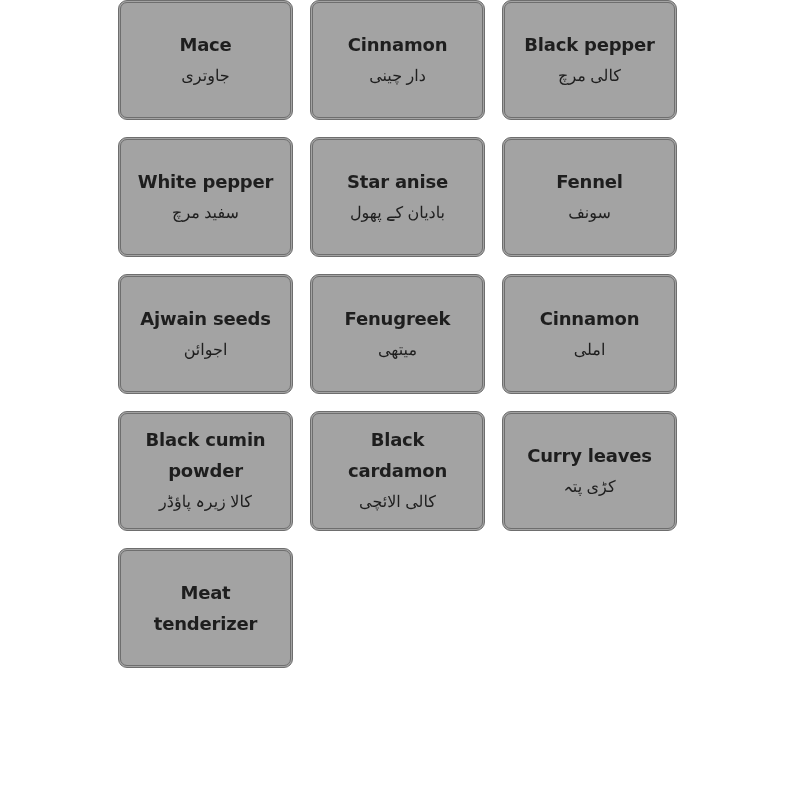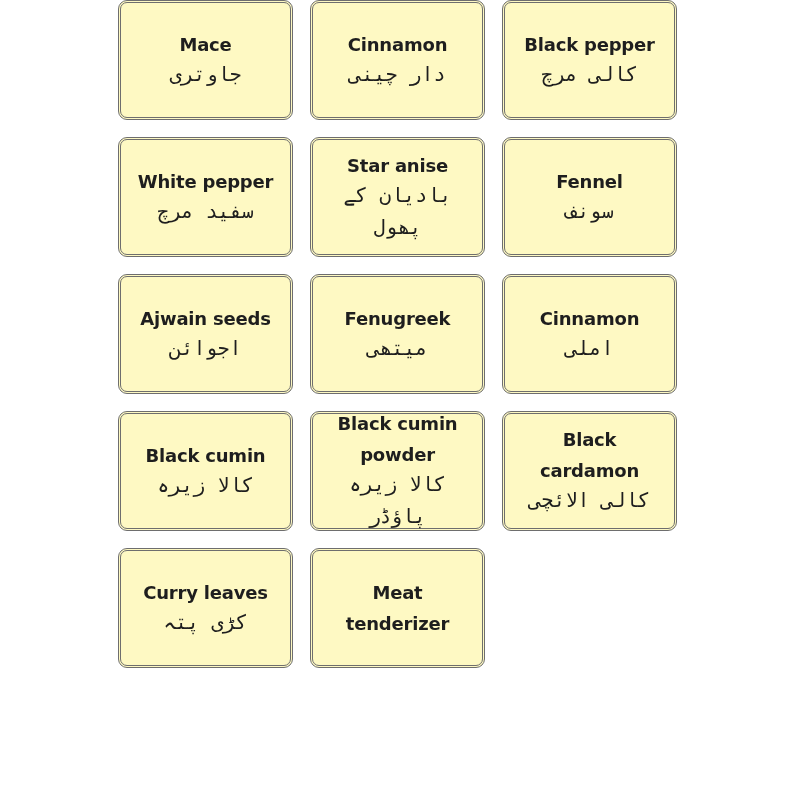--- a/index.html
+++ b/index.html
@@ -25,39 +25,39 @@
       grid-auto-rows: 120px;
       column-gap: 17px;
       row-gap: 17px;
     }
     .card {
       box-sizing: border-box;
       width: 175px;
       height: 120px;
       border: 3px double #6e6e6e;
       border-radius: 9px;
-      background: #fef9c3;
+      background: #a3a3a3;
       display: flex;
       flex-direction: column;
       align-items: center;
       justify-content: center;
       text-align: center;
       padding: 0 6px;
     }
     .en {
       font-family: "DejaVu Sans", sans-serif;
       font-weight: bold;
       font-size: 18px;
       line-height: 31px;
       color: #1e1e1e;
       letter-spacing: -0.2px;
     }
     .ur {
-      font-family: Liberation Mono, monospace;
-      font-size: 20px;
+      font-family: Liberation Sans, sans-serif;
+      font-size: 16px;
       line-height: 32px;
       color: #1e1e1e;
       direction: rtl;
       unicode-bidi: embed;
     }
   </style>
 </head>
 <body>
 
 <div class="page">
@@ -95,24 +95,20 @@
     </div>
     <div class="card">
       <div class="en">Fenugreek</div>
       <div class="ur">میتھی</div>
     </div>
 
     <div class="card">
       <div class="en">Cinnamon</div>
       <div class="ur">املی</div>
     </div>
-    <div class="card">
-      <div class="en">Black cumin</div>
-      <div class="ur">کالا زیرہ</div>
-    </div>
 
     <div class="card">
       <div class="en">Black cumin powder</div>
       <div class="ur">کالا زیرہ پاؤڈر</div>
     </div>
     <div class="card">
       <div class="en">Black cardamon</div>
       <div class="ur">کالی الائچی</div>
     </div>
     <div class="card">

